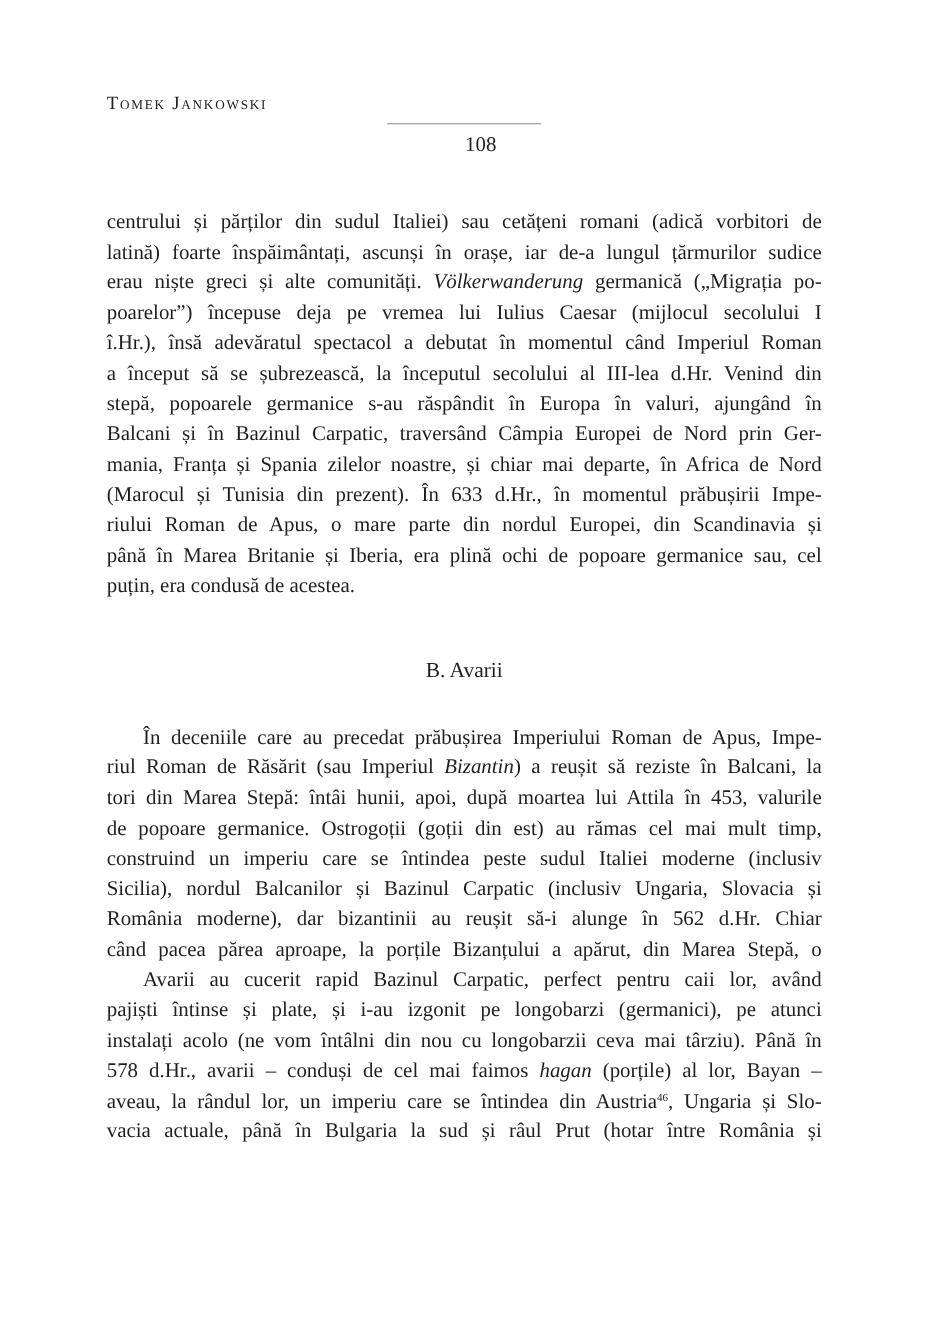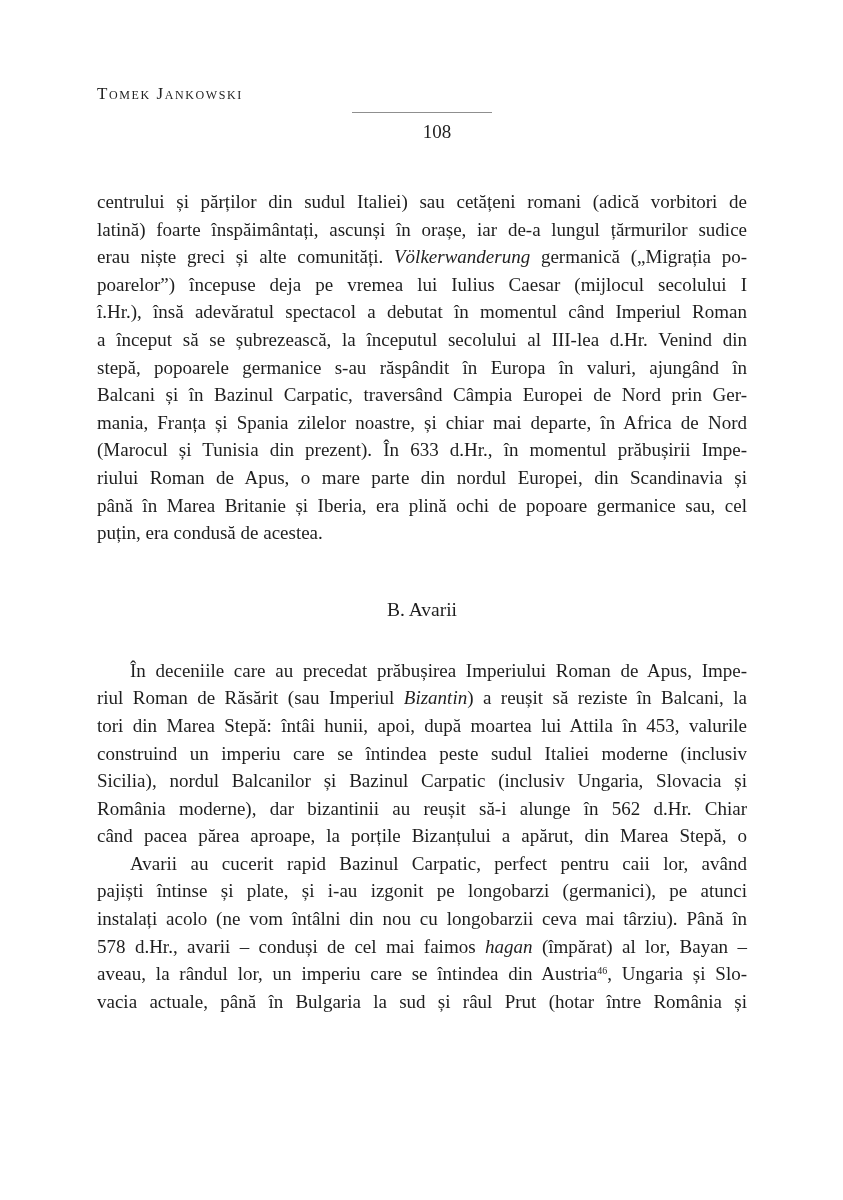--- a/index.html
+++ b/index.html
@@ -90,26 +90,27 @@
       <div class="line"><span>(Marocul și Tunisia din prezent). În 633 d.Hr., în momentul prăbușirii Impe-</span></div>
       <div class="line"><span>riului Roman de Apus, o mare parte din nordul Europei, din Scandinavia și</span></div>
       <div class="line"><span>până în Marea Britanie și Iberia, era plină ochi de popoare germanice sau, cel</span></div>
       <div class="line no-j"><span>puțin, era condusă de acestea.</span></div>
     </div>
     <div class="section-heading">B. Avarii</div>
     <div class="paragraph">
       <div class="line indent"><span>În deceniile care au precedat prăbușirea Imperiului Roman de Apus, Impe-</span></div>
       <div class="line"><span>riul Roman de Răsărit (sau Imperiul </span><i>Bizantin</i><span>) a reușit să reziste în Balcani, la</span></div>
       <div class="line"><span>tori din Marea Stepă: întâi hunii, apoi, după moartea lui Attila în 453, valurile</span></div>
+      <div class="line"><span>de popoare germanice. Ostrogoții (goții din est) au rămas cel mai mult timp,</span></div>
       <div class="line"><span>construind un imperiu care se întindea peste sudul Italiei moderne (inclusiv</span></div>
       <div class="line"><span>Sicilia), nordul Balcanilor și Bazinul Carpatic (inclusiv Ungaria, Slovacia și</span></div>
       <div class="line"><span>România moderne), dar bizantinii au reușit să-i alunge în 562 d.Hr. Chiar</span></div>
       <div class="line"><span>când pacea părea aproape, la porțile Bizanțului a apărut, din Marea Stepă, o</span></div>
     </div>
     <div class="paragraph">
       <div class="line indent"><span>Avarii au cucerit rapid Bazinul Carpatic, perfect pentru caii lor, având</span></div>
       <div class="line"><span>pajiști întinse și plate, și i-au izgonit pe longobarzi (germanici), pe atunci</span></div>
       <div class="line"><span>instalați acolo (ne vom întâlni din nou cu longobarzii ceva mai târziu). Până în</span></div>
-      <div class="line"><span>578 d.Hr., avarii – conduși de cel mai faimos </span><i>hagan</i><span> (împărat) al lor, Bayan –</span></div>
+      <div class="line"><span>578 d.Hr., avarii – conduși de cel mai faimos </span><i>hagan</i><span> (porțile) al lor, Bayan –</span></div>
       <div class="line"><span>aveau, la rândul lor, un imperiu care se întindea din Austria</span><sup>46</sup><span>, Ungaria și Slo-</span></div>
       <div class="line"><span>vacia actuale, până în Bulgaria la sud și râul Prut (hotar între România și</span></div>
     </div>
   </div>
 
 </body></html>

